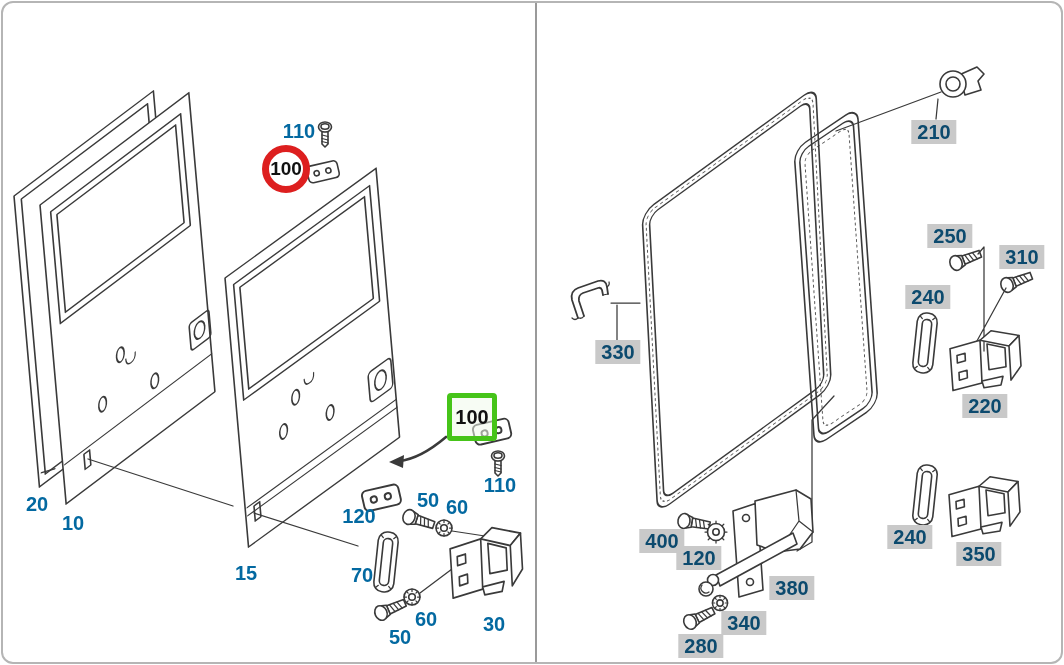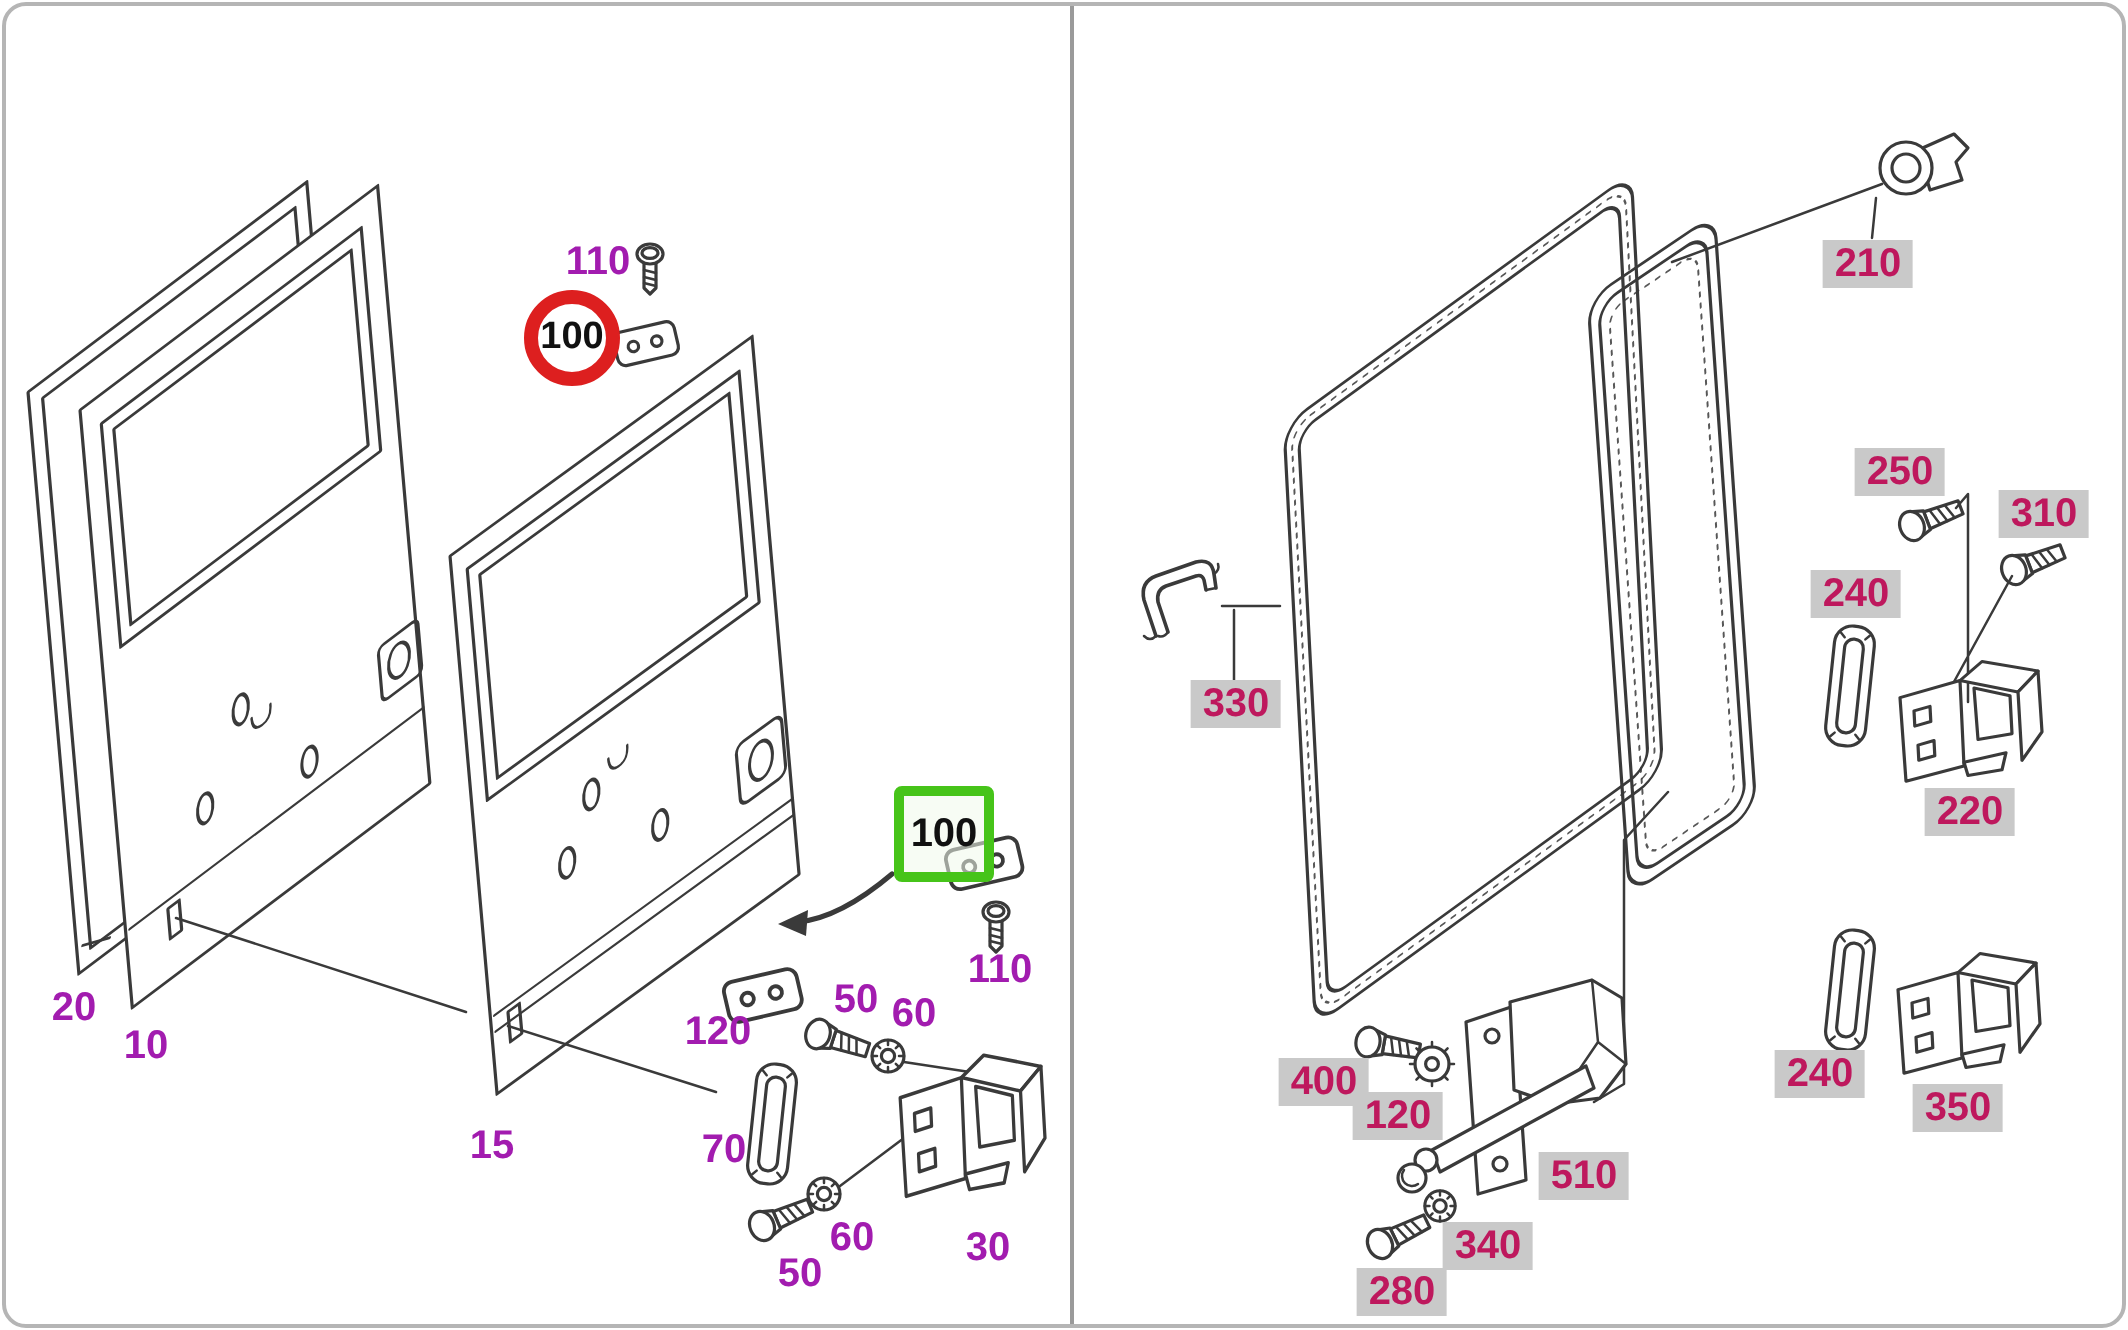--- a/index.html
+++ b/index.html
@@ -13,22 +13,22 @@
           pointer-events:none;z-index:30;}
   .divider{position:absolute;left:535px;top:3px;bottom:3px;width:2px;background:var(--divider);z-index:5;}
   svg.art{position:absolute;left:0;top:0;z-index:10;}
   .art path,.art rect,.art circle,.art ellipse,.art line,.art polyline{
       fill:none;stroke:var(--line);stroke-width:1.6;stroke-linecap:round;stroke-linejoin:round;}
   .art .fw{fill:#ffffff;}
   .art .thin{stroke-width:1.25;}
   .art .dash{stroke-dasharray:2 3.5;stroke-width:1;opacity:.85;}
   .art .fill{fill:var(--line);stroke:none;}
   .lbl{position:absolute;transform:translate(-50%,-50%);font-weight:bold;font-size:20px;
-       color:#a21caf;white-space:nowrap;z-index:20;line-height:1.1;}
-  .lbl.gray{background:var(--label_bg);padding:1px 6px;color:#be185d;}
+       color:#0369a1;white-space:nowrap;z-index:20;line-height:1.1;}
+  .lbl.gray{background:var(--label_bg);padding:1px 6px;color:#0c4a6e;}
   .marker-red{position:absolute;left:286px;top:169px;width:34px;height:34px;
        border:7px solid var(--highlight_red);border-radius:50%;transform:translate(-50%,-50%);
        display:flex;align-items:center;justify-content:center;font-weight:bold;font-size:19px;
        color:#111;z-index:21;}
   .marker-green{position:absolute;left:472px;top:417px;width:40px;height:38px;
        border:5px solid var(--highlight_green);border-radius:4px;transform:translate(-50%,-50%);
        display:flex;align-items:center;justify-content:center;font-weight:bold;font-size:20px;
        color:#111;background:rgba(240,250,235,.55);z-index:21;}
 </style>
 </head>
@@ -216,18 +216,18 @@
   </div>
 
   <div class="lbl gray" style="left:934px;top:132px">210</div>
   <div class="lbl gray" style="left:950px;top:236px">250</div>
   <div class="lbl gray" style="left:1022px;top:257px">310</div>
   <div class="lbl gray" style="left:928px;top:297px">240</div>
   <div class="lbl gray" style="left:985px;top:406px">220</div>
   <div class="lbl gray" style="left:618px;top:352px">330</div>
   <div class="lbl gray" style="left:662px;top:541px">400</div>
   <div class="lbl gray" style="left:699px;top:558px">120</div>
-  <div class="lbl gray" style="left:792px;top:588px">510</div>
+  <div class="lbl gray" style="left:792px;top:588px">380</div>
   <div class="lbl gray" style="left:910px;top:537px">240</div>
   <div class="lbl gray" style="left:979px;top:554px">350</div>
   <div class="lbl gray" style="left:744px;top:623px">340</div>
   <div class="lbl gray" style="left:701px;top:646px">280</div>
 </div>
 
 </body></html>

